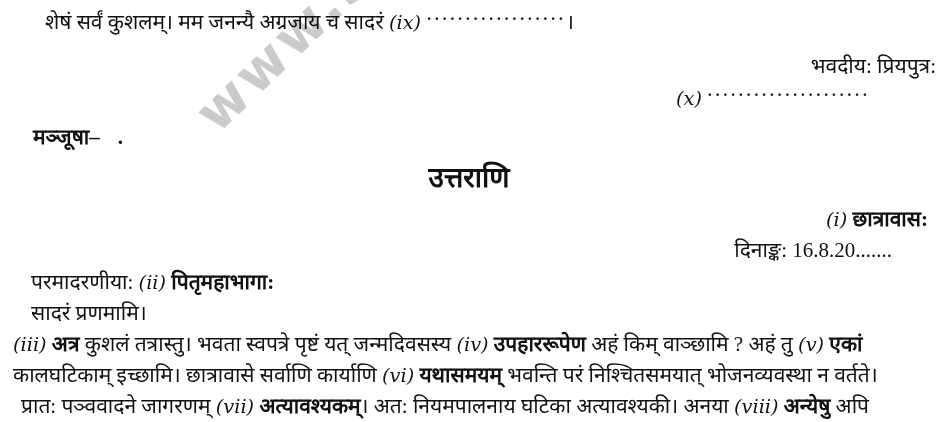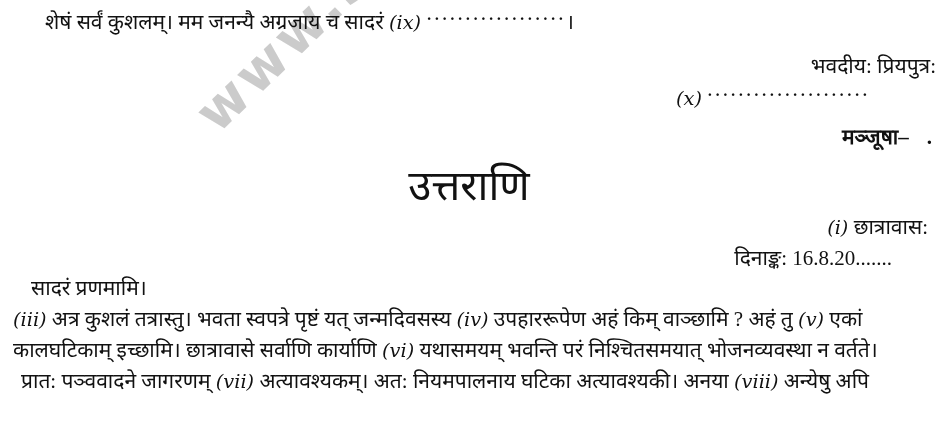--- a/index.html
+++ b/index.html
@@ -9,35 +9,35 @@
     color:#111111; overflow:hidden; font-size:21px; line-height:30px;
   }
   .watermark {
     position:absolute; left:232px; top:96px; height:54px;
     font-family:"DejaVu Sans",sans-serif; font-weight:bold; font-size:54px;
     color:#c3c3c3; opacity:0.85; letter-spacing:4px;
     transform:rotate(-44deg); transform-origin:left bottom;
     z-index:0; white-space:nowrap; user-select:none;
   }
   .content { position:relative; z-index:1; }
-  .b { font-weight:normal; }
+  .b { font-weight:bold; }
   .i { font-style:italic; font-family:"DejaVu Serif",serif; font-size:0.92em; }
   .dots { letter-spacing:2.5px; position:relative; top:-0.30em; font-weight:bold; font-size:0.75em; }
   .line-top { padding:7px 0 0 9px;margin-left:36px; }
   .line-right { text-align:right; }
   .sender { padding-right:2px; margin-top:12px; }
   .x-line { padding-right:68px; margin-top:2px; }
-  .manjusha-row { display:flex; align-items:center; margin:7px 6px 0 33px;justify-content:flex-end; }
+  .manjusha-row { display:flex; align-items:center; margin:7px 6px 0 33px; }
   .manjusha-label { font-weight:bold; white-space:nowrap; margin-right:10px; }
   .manjusha-box {
     border:2px solid #1a1a1a; padding:3px 12px 5px 14px; font-weight:600;
     white-space:nowrap; flex:0 0 auto;
   }
   .stray-dot { margin-left:8px; font-weight:bold; }
-  .heading { text-align:center; font-weight:normal; font-size:42px; line-height:40px; margin-top:14px; }
+  .heading { text-align:center; font-weight:bold; font-size:28px; line-height:40px; margin-top:6px; }
   .ans-i { padding-right:10px; margin-top:6px; }
   .date-line { padding-right:46px; margin-top:0px;padding-left:16px; }
   .salutation { padding-left:31px; margin-top:2px; }
   .greeting { padding-left:31px; }
   .para { padding-left:13px; margin-top:1px; }
   .para .pline { line-height:31px; }
   .pl3 { padding-left:8px; }
 </style>
 </head>
 <body>
@@ -58,20 +58,21 @@
       <span class="manjusha-label">मञ्जूषा–</span>
       <span class="stray-dot">.</span>
     </div>
 
     <div class="heading">उत्तराणि</div>
 
     <div class="line-right ans-i"><span class="i">(i)</span><span> </span><span class="b">छात्रावास:</span></div>
 
     <div class="line-right date-line"><span>दिनाङ्क: 16.8.20.......</span></div>
 
+    <div class="salutation"><span>परमादरणीया: </span><span class="i">(ii)</span><span> </span><span class="b">पितृमहाभागा:</span></div>
 
     <div class="greeting"><span>सादरं प्रणमामि।</span></div>
 
     <div class="para">
       <div class="pline"><span class="i">(iii)</span><span> </span><span class="b">अत्र</span><span> कुशलं तत्रास्तु। भवता स्वपत्रे पृष्टं यत् जन्मदिवसस्य </span><span class="i">(iv)</span><span> </span><span class="b">उपहाररूपेण</span><span> अहं किम् वाञ्छामि ? अहं तु </span><span class="i">(v)</span><span> </span><span class="b">एकां</span></div>
       <div class="pline"><span>कालघटिकाम् इच्छामि। छात्रावासे सर्वाणि कार्याणि </span><span class="i">(vi)</span><span> </span><span class="b">यथासमयम्</span><span> भवन्ति परं निश्चितसमयात् भोजनव्यवस्था न वर्तते।</span></div>
       <div class="pline pl3"><span>प्रात: पञ्ववादने जागरणम् </span><span class="i">(vii)</span><span> </span><span class="b">अत्यावश्यकम्</span><span>। अत: नियमपालनाय घटिका अत्यावश्यकी। अनया </span><span class="i">(viii)</span><span> </span><span class="b">अन्येषु</span><span> अपि</span></div>
 
     </div>
 

